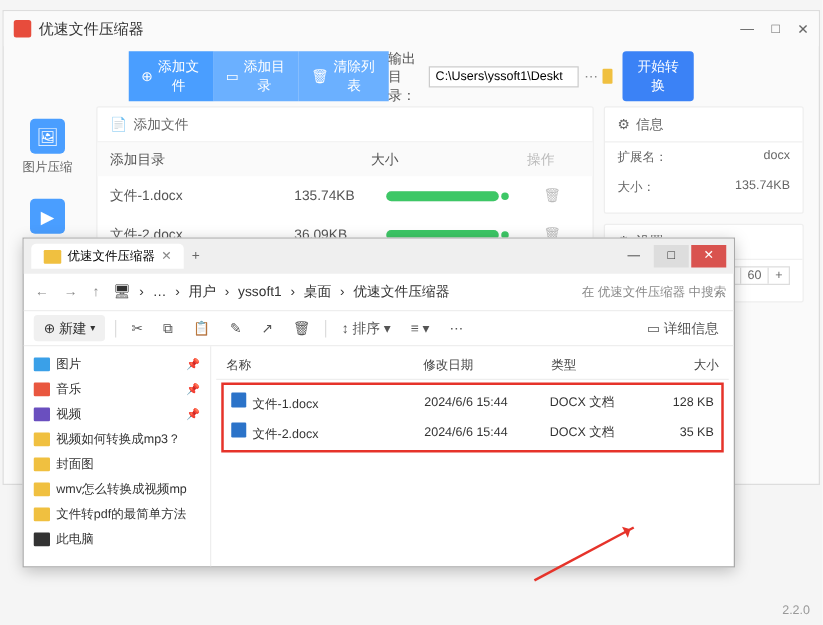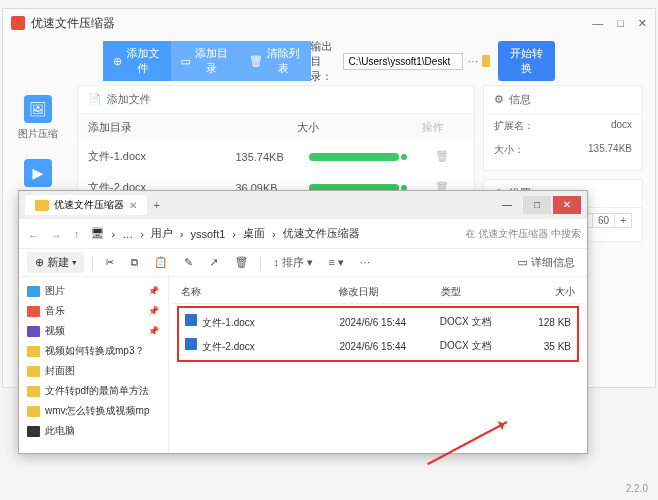--- a/index.html
+++ b/index.html
@@ -282,27 +282,27 @@
         </div>
         <div class="ex-sitem">
           <div class="lbl">
             <div class="ex-sicon" style="background:#f0c040"></div>
             <span>封面图</span>
           </div>
         </div>
         <div class="ex-sitem">
           <div class="lbl">
             <div class="ex-sicon" style="background:#f0c040"></div>
+            <span>wmv怎么转换成视频mp</span>
+          </div>
+        </div>
+        <div class="ex-sitem">
+          <div class="lbl">
+            <div class="ex-sicon" style="background:#f0c040"></div>
             <span>文件转pdf的最简单方法</span>
-          </div>
-        </div>
-        <div class="ex-sitem">
-          <div class="lbl">
-            <div class="ex-sicon" style="background:#f0c040"></div>
-            <span>wmv怎么转换成视频mp</span>
           </div>
         </div>
         <div class="ex-sitem">
           <div class="lbl">
             <div class="ex-sicon" style="background:#333"></div>
             <span>此电脑</span>
           </div>
         </div>
       </div>
     <div class="ex-list">

